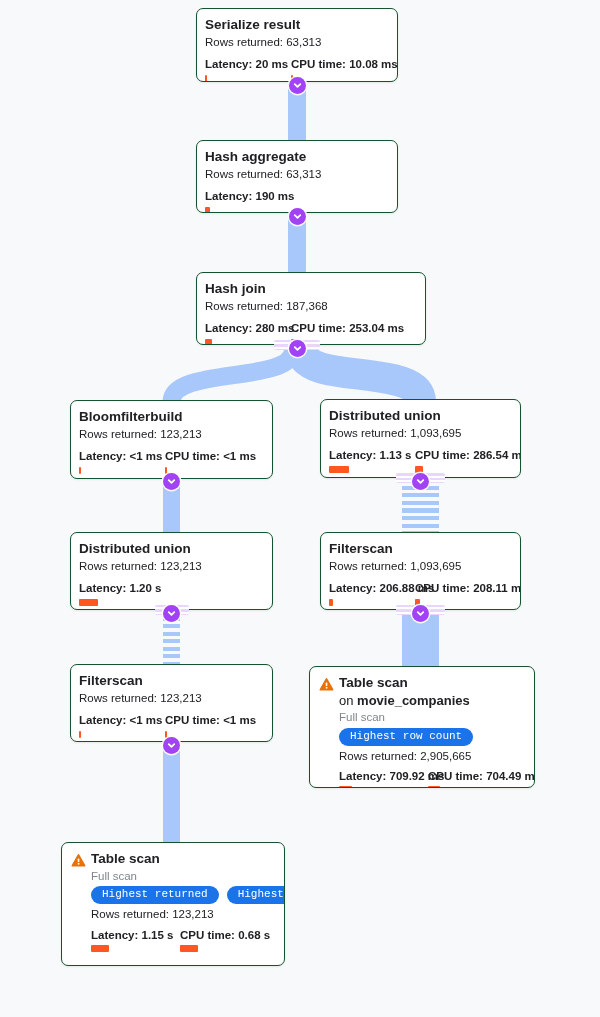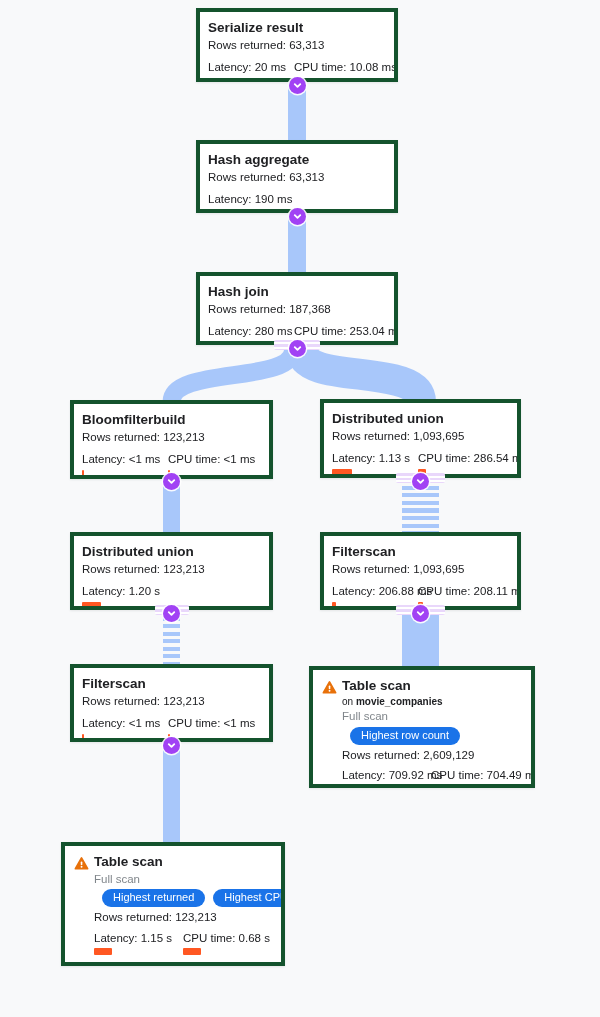--- a/index.html
+++ b/index.html
@@ -1,37 +1,37 @@
 <!DOCTYPE html>
 <html><head>
 <meta charset="utf-8">
 <style>
   html,body{margin:0;padding:0;background:#f8f9fa;}
   #canvas{
     position:relative;width:600px;height:1017px;background:#f8f9fa;
     font-family:"Liberation Sans",sans-serif;color:#202124;overflow:hidden;
   }
   .card{
-    position:absolute;background:#ffffff;border:4px solid #14532d;border-radius:0;
+    position:absolute;background:#ffffff;border:1px solid #14532d;border-radius:7px;
     box-sizing:border-box;padding:8px 10px 8px 8px;z-index:3;overflow:hidden;
     box-shadow:0 1px 2px rgba(60,64,67,.10);
   }
   .card-title{font-size:13.5px;font-weight:bold;line-height:1.25;margin-bottom:1px;}
   .card-rows{font-size:11.5px;line-height:1.25;}
-  .metrics{display:flex;margin-top:8px;}
+  .metrics{display:flex;margin-top:8px;font-weight:bold;}
   .m1{width:86px;flex:none;}
   .leaf .m1{width:89px;}
   .metric-label{font-size:11.5px;line-height:1.25;white-space:nowrap;}
   .bar{height:7px;background:#ff5722;margin-top:3px;border-radius:1px;}
   .leaf{padding:8px 10px 8px 29px;}
   .warn{position:absolute;left:9px;top:10px;width:15px;height:15px;}
-  .on-line{font-size:10px;line-height:1.25;}
+  .on-line{font-size:13px;line-height:1.25;}
   .on-line .tbl{font-weight:bold;}
   .scan-type{font-size:11.5px;line-height:1.25;color:#80868b;margin-top:1px;}
-  .badges{display:flex;gap:8px;margin:3px 8px 3px;}
+  .badges{display:flex;gap:8px;margin:3px 0 3px;font-family:Liberation Mono, monospace;}
   .badge{background:#1a73e8;color:#fff;font-size:11px;font-weight:500;line-height:1;
          border-radius:999px;padding:3px 11px 4px;white-space:nowrap;}
   .edge{position:absolute;background:#a8c7fa;z-index:1;}
   .edge.striped{background:repeating-linear-gradient(180deg,#a8c7fa 0 4px,rgba(168,199,250,0) 4px 7.5px);}
   .band{position:absolute;height:10px;border-radius:2px;z-index:4;
         background:repeating-linear-gradient(180deg,#e9d7fb 0 2.5px,#ffffff 2.5px 4.5px);}
   .connector{
     position:absolute;width:17px;height:17px;border-radius:50%;background:#a142f4;
     box-shadow:0 0 0 1.5px rgba(255,255,255,.9);display:flex;align-items:center;
     justify-content:center;z-index:5;cursor:pointer;
@@ -80,21 +80,21 @@
     <div class="card-title">Hash aggregate</div>
     <div class="card-rows">Rows returned: 63,313</div>
     <div class="metrics">
       <div class="m1">
           <div class="metric-label">Latency: 190 ms</div>
           <div class="bar" style="width:5px"></div>
         </div>
     </div>
   </div>
 
-  <div class="card" style="left:196px;top:272px;width:202px;height:73px">
+  <div class="card" style="left:196px;top:272px;width:230px;height:73px">
     <div class="card-title">Hash join</div>
     <div class="card-rows">Rows returned: 187,368</div>
     <div class="metrics">
       <div class="m1">
           <div class="metric-label">Latency: 280 ms</div>
           <div class="bar" style="width:7px"></div>
         </div>
       <div>
           <div class="metric-label">CPU time: 253.04 ms</div>
           <div class="bar" style="width:7px"></div>
@@ -180,21 +180,21 @@
           <rect x="7.2" y="5.9" width="1.7" height="3.8" rx="0.7" fill="#fff"></rect>
           <circle cx="8.05" cy="11.4" r="1" fill="#fff"></circle>
         </svg>
     </span>
     <div class="card-title">Table scan</div>
     <div class="on-line"><span>on </span><span class="tbl">movie_companies</span></div>
     <div class="scan-type">Full scan</div>
     <div class="badges">
       <span class="badge">Highest row count</span>
     </div>
-    <div class="card-rows">Rows returned: 2,609,129</div>
+    <div class="card-rows">Rows returned: 2,905,665</div>
     <div class="metrics" style="margin-top:6px">
       <div class="m1">
           <div class="metric-label">Latency: 709.92 ms</div>
           <div class="bar" style="width:13px"></div>
         </div>
       <div>
           <div class="metric-label">CPU time: 704.49 ms</div>
           <div class="bar" style="width:12px"></div>
         </div>
     </div>

